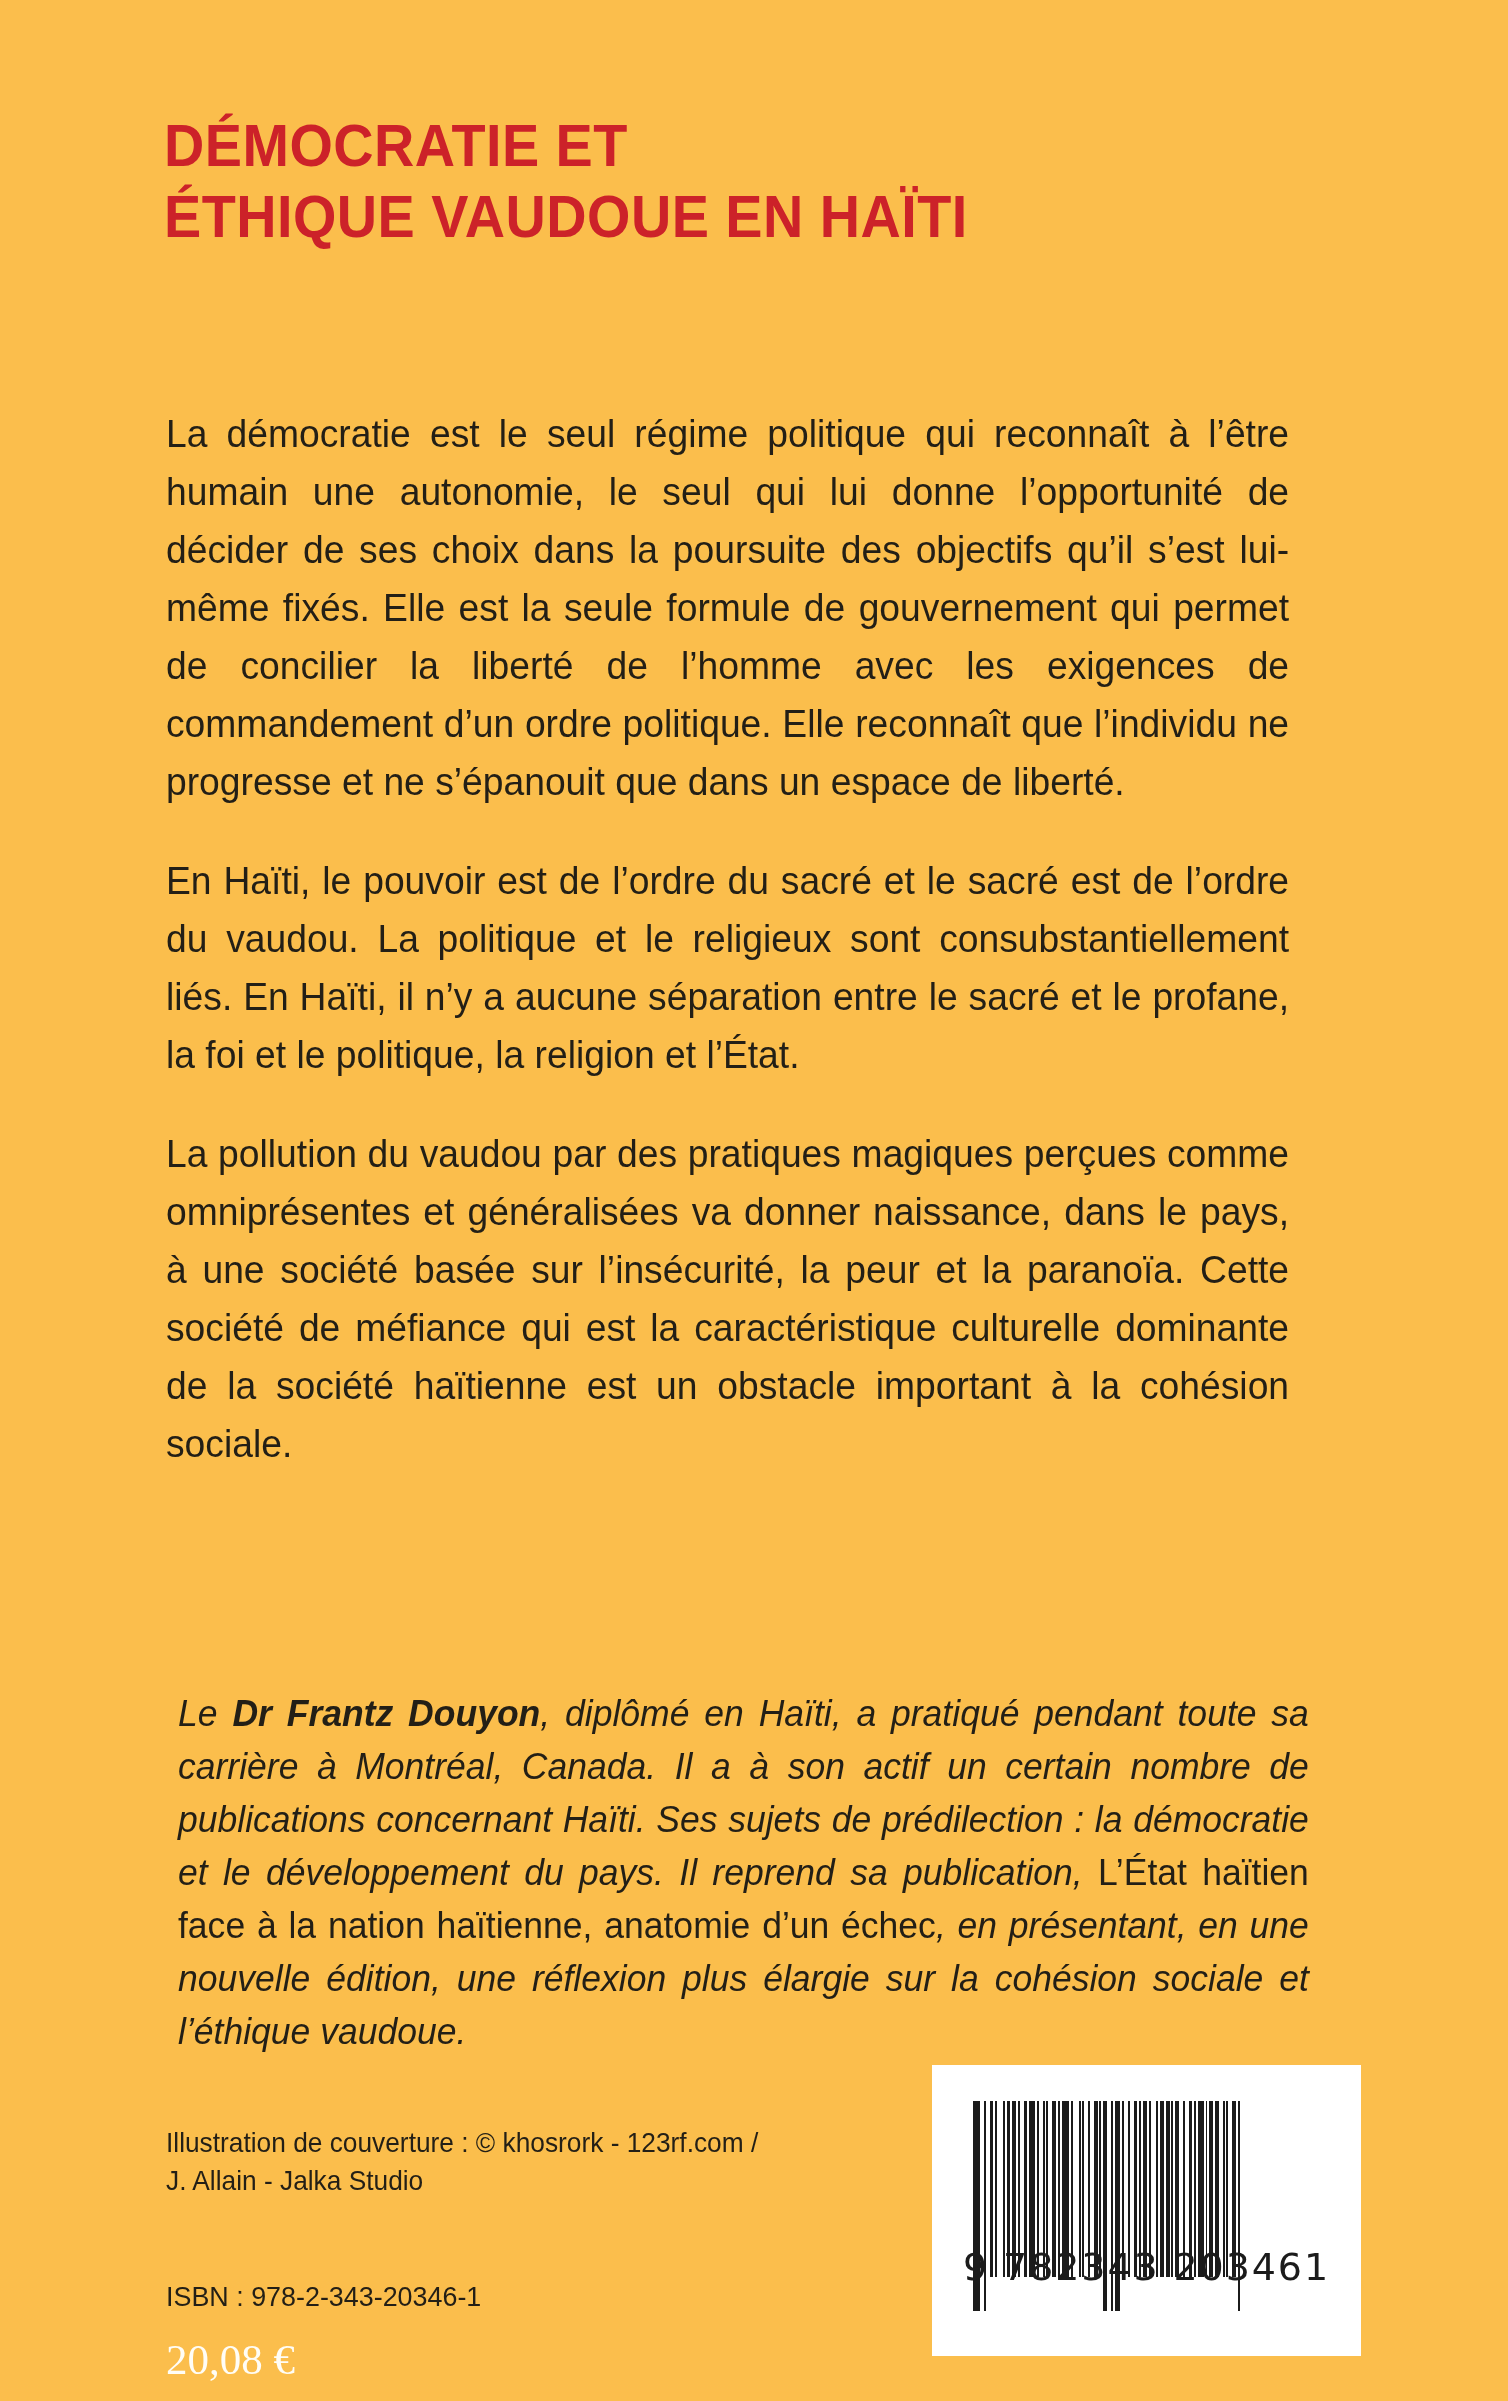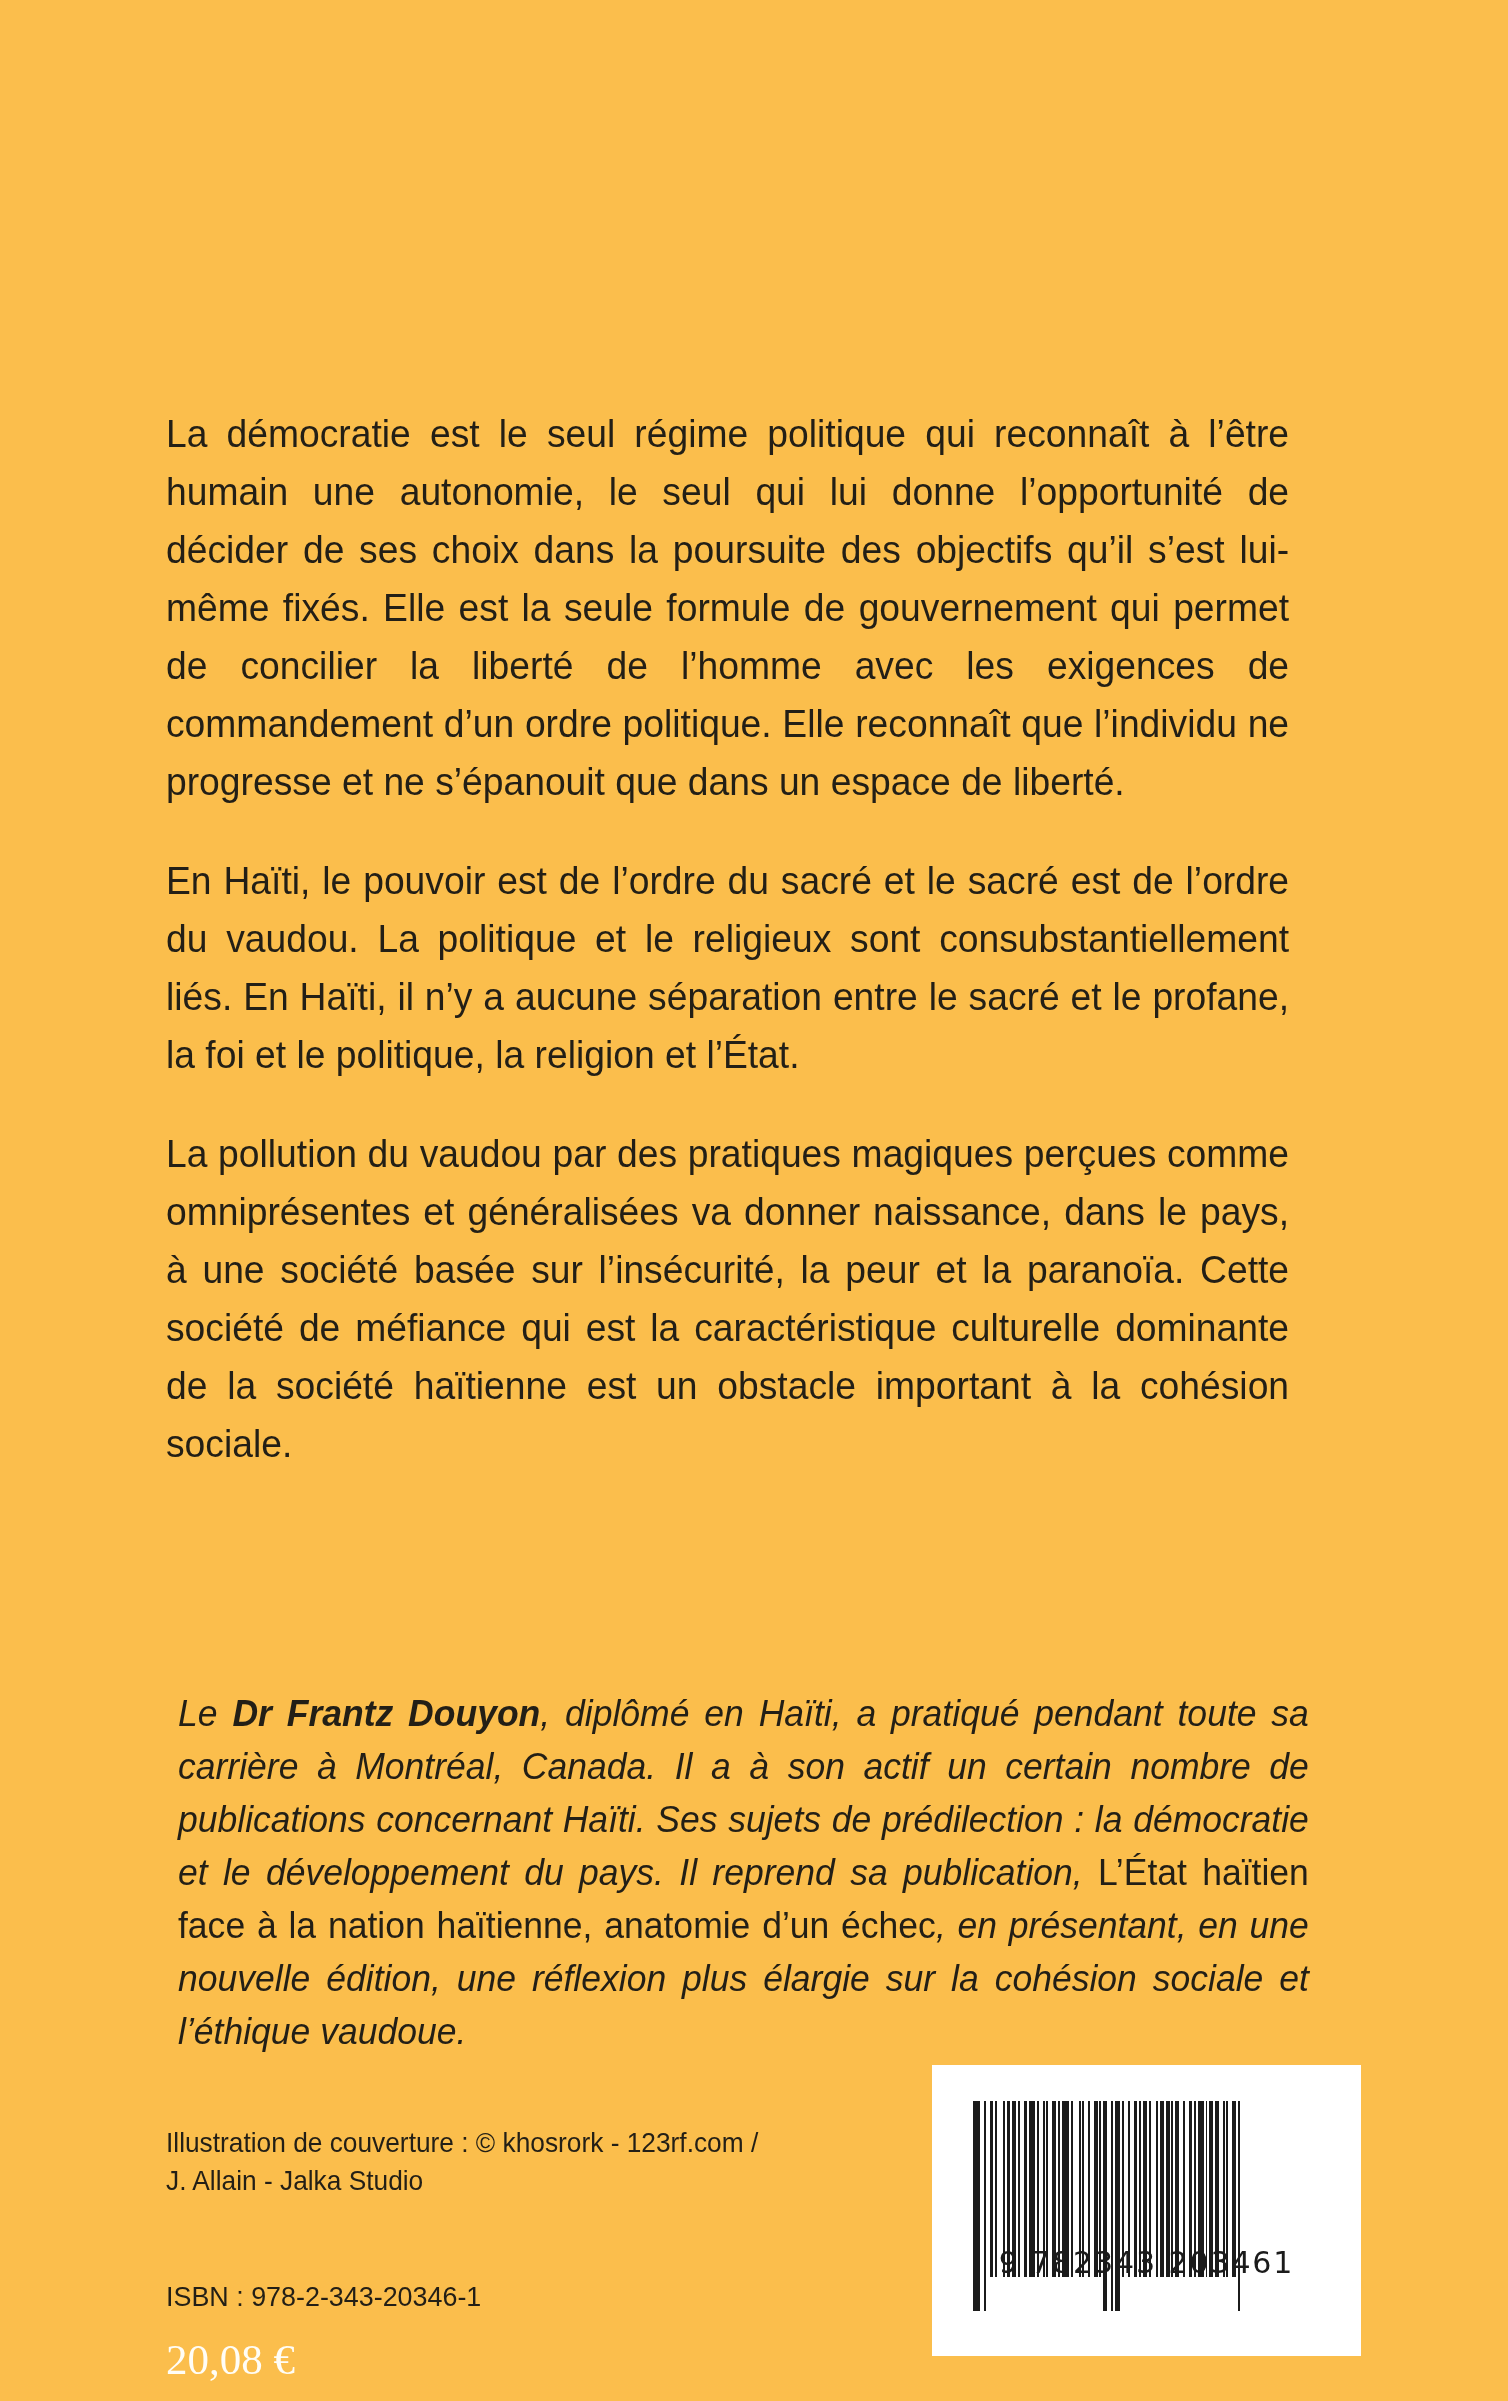--- a/index.html
+++ b/index.html
@@ -145,31 +145,35 @@
     display: inline-block;
   }
   .barcode-digits {
     position: absolute;
     left: 50%;
     transform: translateX(-50%);
     top: 180px;
     width: 379px;
     color: #1b1b1b;
     font-family: "DejaVu Sans", sans-serif;
-    font-size: 30px;
+    font-size: 38px;
     letter-spacing: 1.9px;
     text-align: center;
     white-space: pre;
   }
 </style>
 </head>
 <body>
 
 <div class="cover">
 
+  <div class="title-block">
+    <div class="title-line">DÉMOCRATIE ET</div>
+    <div class="title-line">ÉTHIQUE VAUDOUE EN HAÏTI</div>
+  </div>
 
   <div class="body-block">
     <p class="para">La démocratie est le seul régime politique qui reconnaît à l’être humain une autonomie, le seul qui lui donne l’opportunité de décider de ses choix dans la poursuite des objectifs qu’il s’est lui-même fixés. Elle est la seule formule de gouvernement qui permet de concilier la liberté de l’homme avec les exigences de commandement d’un ordre politique. Elle reconnaît que l’individu ne progresse et ne s’épanouit que dans un espace de liberté.</p>
     <p class="para">En Haïti, le pouvoir est de l’ordre du sacré et le sacré est de l’ordre du vaudou. La politique et le religieux sont consubstantiellement liés. En Haïti, il n’y a aucune séparation entre le sacré et le profane, la foi et le politique, la religion et l’État.</p>
     <p class="para">La pollution du vaudou par des pratiques magiques perçues comme omniprésentes et généralisées va donner naissance, dans le pays, à une société basée sur l’insécurité, la peur et la paranoïa. Cette société de méfiance qui est la caractéristique culturelle dominante de la société haïtienne est un obstacle important à la cohésion sociale.</p>
   </div>
 
   <div class="bio-block">
     <p class="bio"><span>Le </span><span class="author-name">Dr Frantz Douyon</span><span>, diplômé en Haïti, a pratiqué pendant toute sa carrière à Montréal, Canada. Il a à son actif un certain nombre de publications concernant Haïti. Ses sujets de prédilection : la démocratie et le développement du pays. Il reprend sa publication, </span><span class="booktitle">L’État haïtien face à la nation haïtienne, anatomie d’un échec</span><span>, en présentant, en une nouvelle édition, une réflexion plus élargie sur la cohésion sociale et l’éthique vaudoue.</span></p>
   </div>

